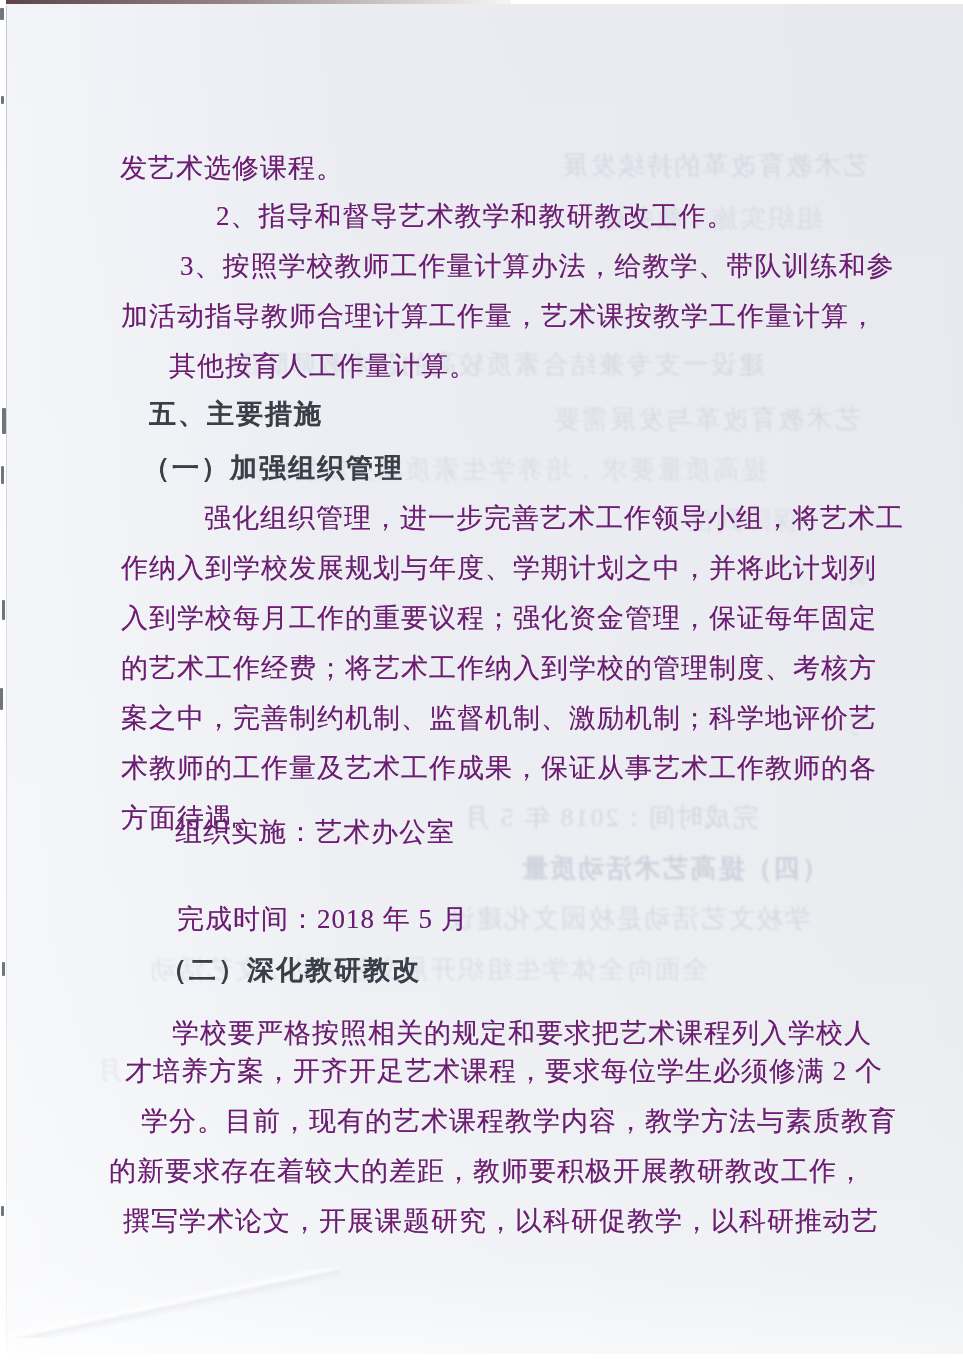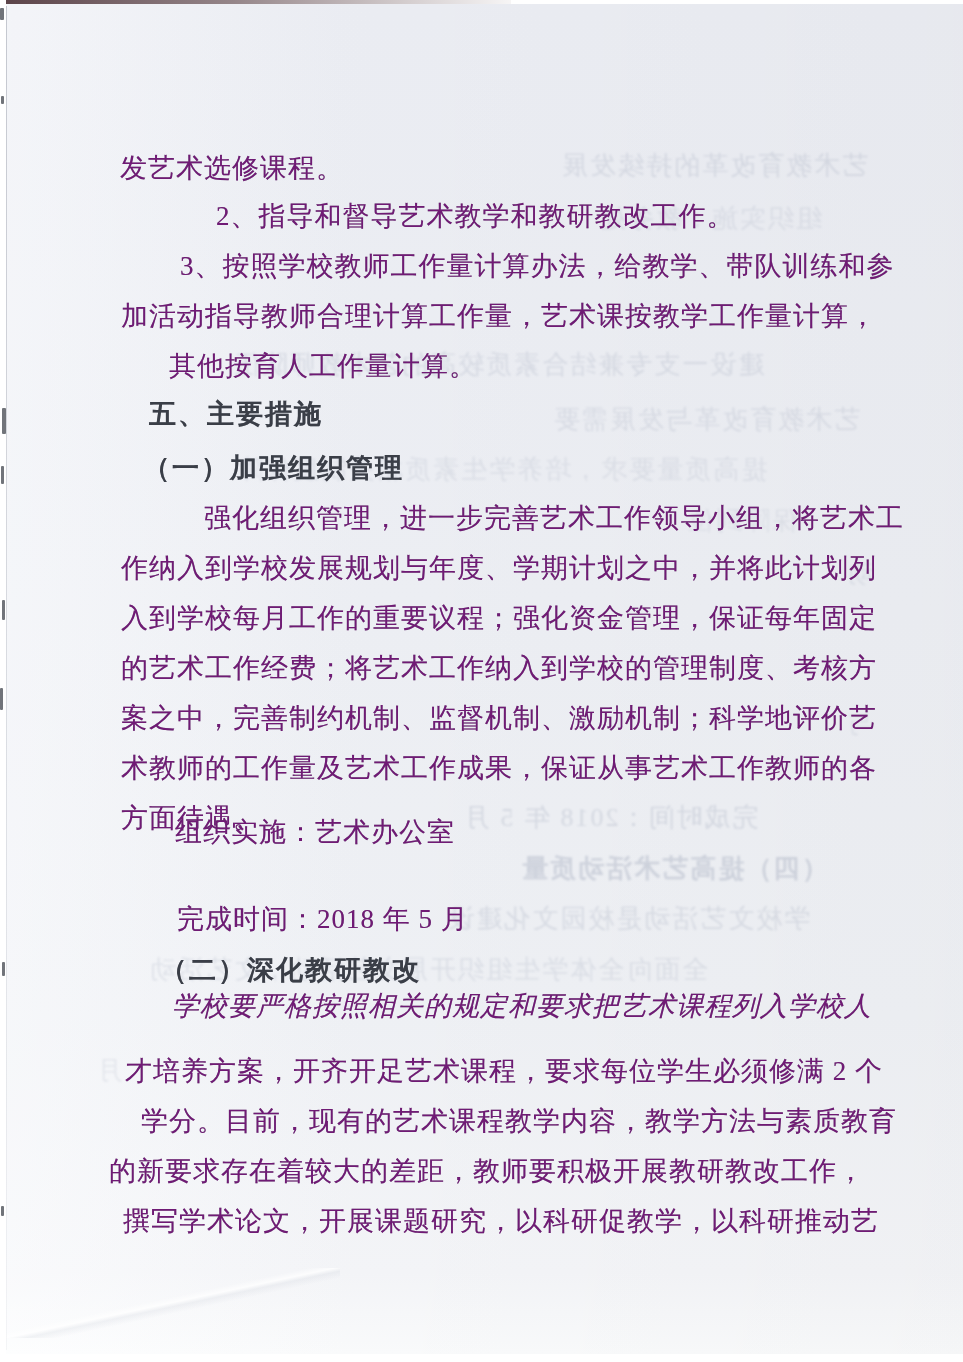--- a/index.html
+++ b/index.html
@@ -79,21 +79,21 @@
       <div class="line" style="left: 184px; top: 500px; margin-left: 20px;">强化组织管理，进一步完善艺术工作领导小组，将艺术工</div>
       <div class="line" style="left: 121px; top: 550px;">作纳入到学校发展规划与年度、学期计划之中，并将此计划列</div>
       <div class="line" style="left: 121px; top: 600px;">入到学校每月工作的重要议程；强化资金管理，保证每年固定</div>
       <div class="line" style="left: 121px; top: 650px;">的艺术工作经费；将艺术工作纳入到学校的管理制度、考核方</div>
       <div class="line" style="left: 121px; top: 700px;">案之中，完善制约机制、监督机制、激励机制；科学地评价艺</div>
       <div class="line" style="left: 121px; top: 750px;">术教师的工作量及艺术工作成果，保证从事艺术工作教师的各</div>
       <div class="line" style="left: 121px; top: 800px;">方面待遇。</div>
       <div class="line" style="left: 175px; top: 814px;">组织实施：艺术办公室</div>
       <div class="line" style="left: 177px; top: 901px;">完成时间：2018 年 5 月</div>
       <div class="line bold" style="left: 160px; top: 952px;">（二）深化教研教改</div>
-      <div class="line" style="left: 172px; top: 988px; font-style: italic;">学校要严格按照相关的规定和要求把艺术课程列入学校人</div>
+      <div class="line" style="left: 172px; top: 1015px;">学校要严格按照相关的规定和要求把艺术课程列入学校人</div>
       <div class="line" style="left: 125px; top: 1053px;">才培养方案，开齐开足艺术课程，要求每位学生必须修满 2 个</div>
       <div class="line" style="left: 125px; top: 1103px; margin-left: 16px;">学分。目前，现有的艺术课程教学内容，教学方法与素质教育</div>
       <div class="line" style="left: 109px; top: 1153px;">的新要求存在着较大的差距，教师要积极开展教研教改工作，</div>
       <div class="line" style="left: 123px; top: 1203px;">撰写学术论文，开展课题研究，以科研促教学，以科研推动艺</div>
     </div>
   <div id="speck-layer">
       <div class="speck" style="left: 0px; top: 8px; width: 4px; height: 12px; opacity: 0.75;"></div>
       <div class="speck" style="left: 1px; top: 96px; width: 3px; height: 8px; opacity: 0.75;"></div>
       <div class="speck" style="left: 2px; top: 408px; width: 4px; height: 26px; opacity: 0.75;"></div>
       <div class="speck" style="left: 1px; top: 466px; width: 3px; height: 18px; opacity: 0.75;"></div>

